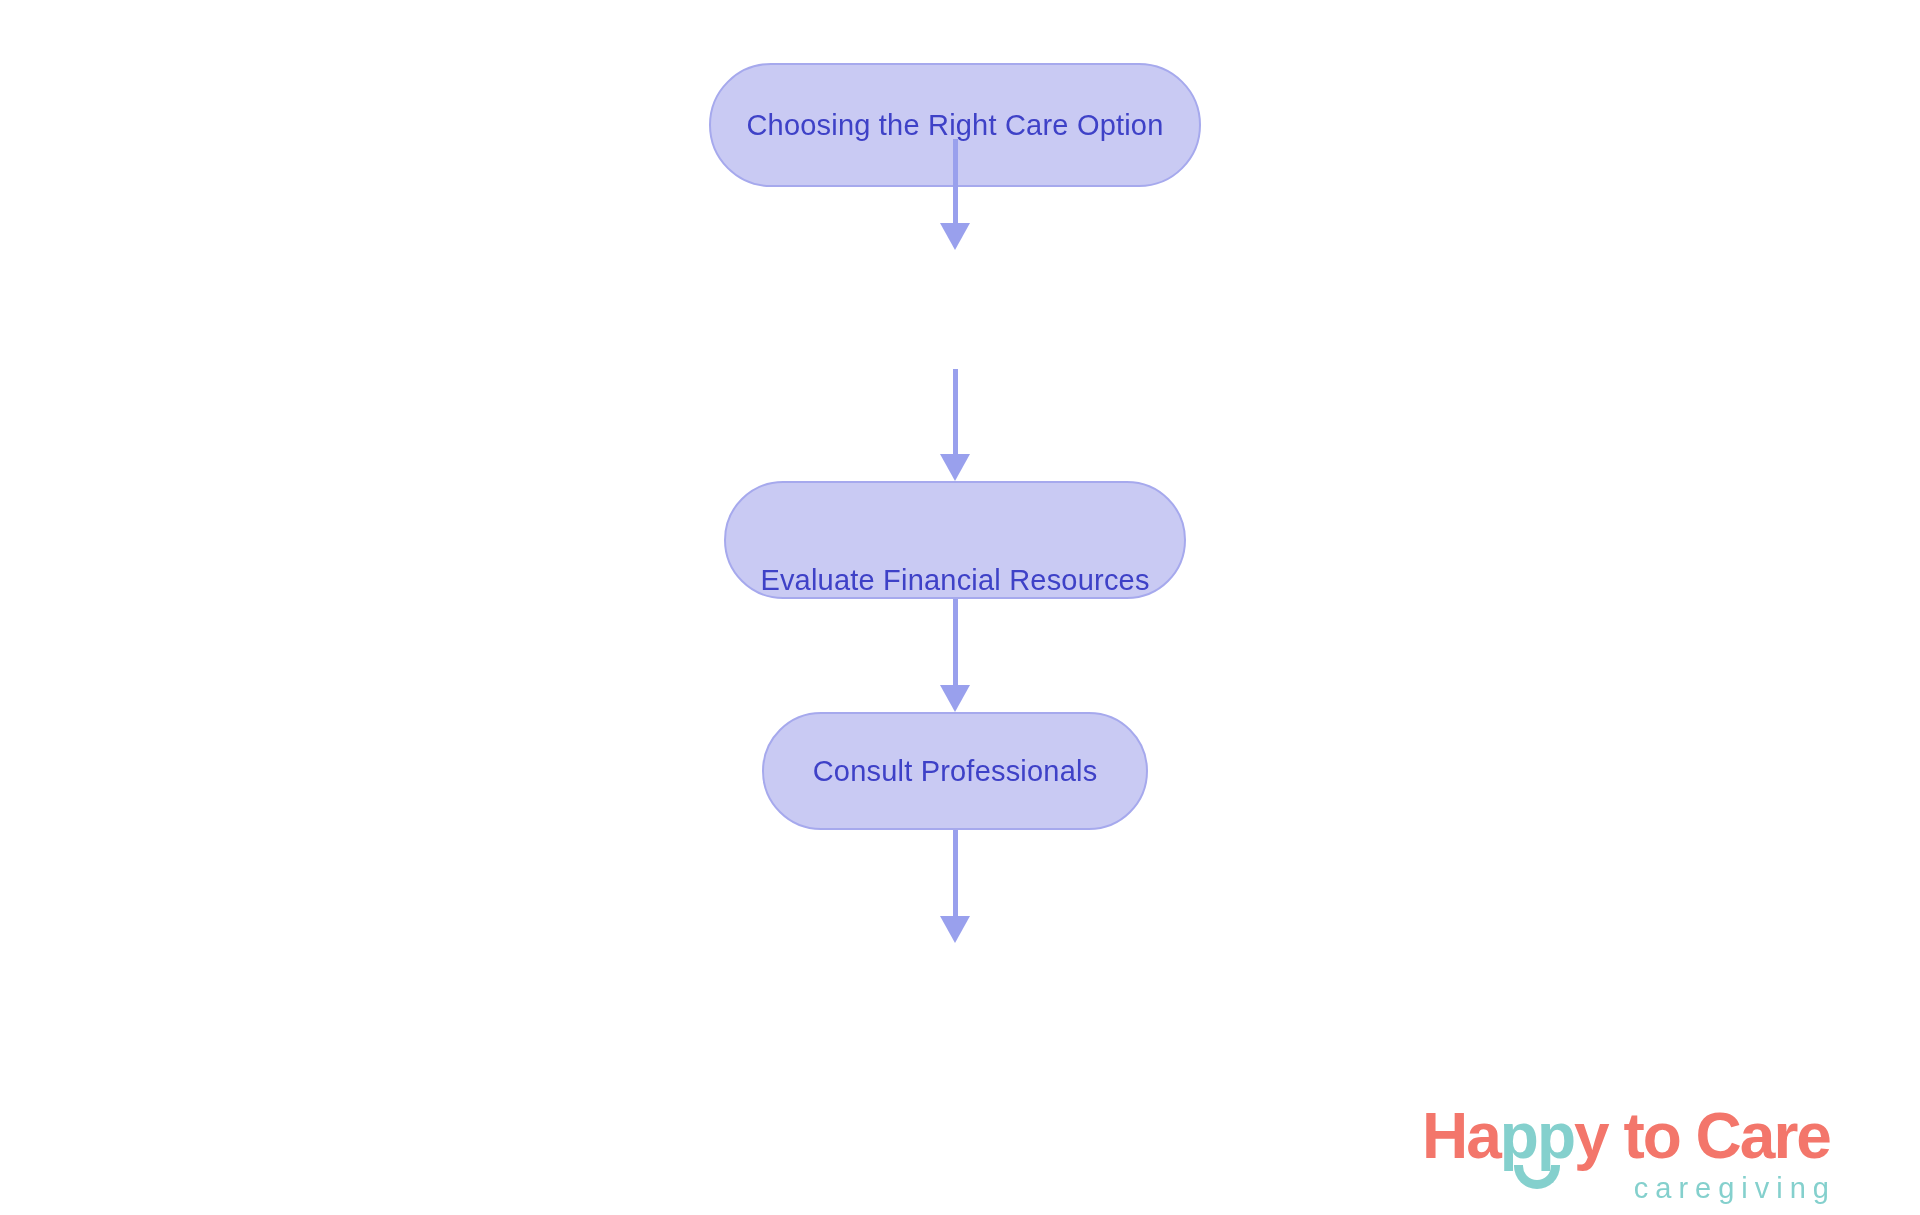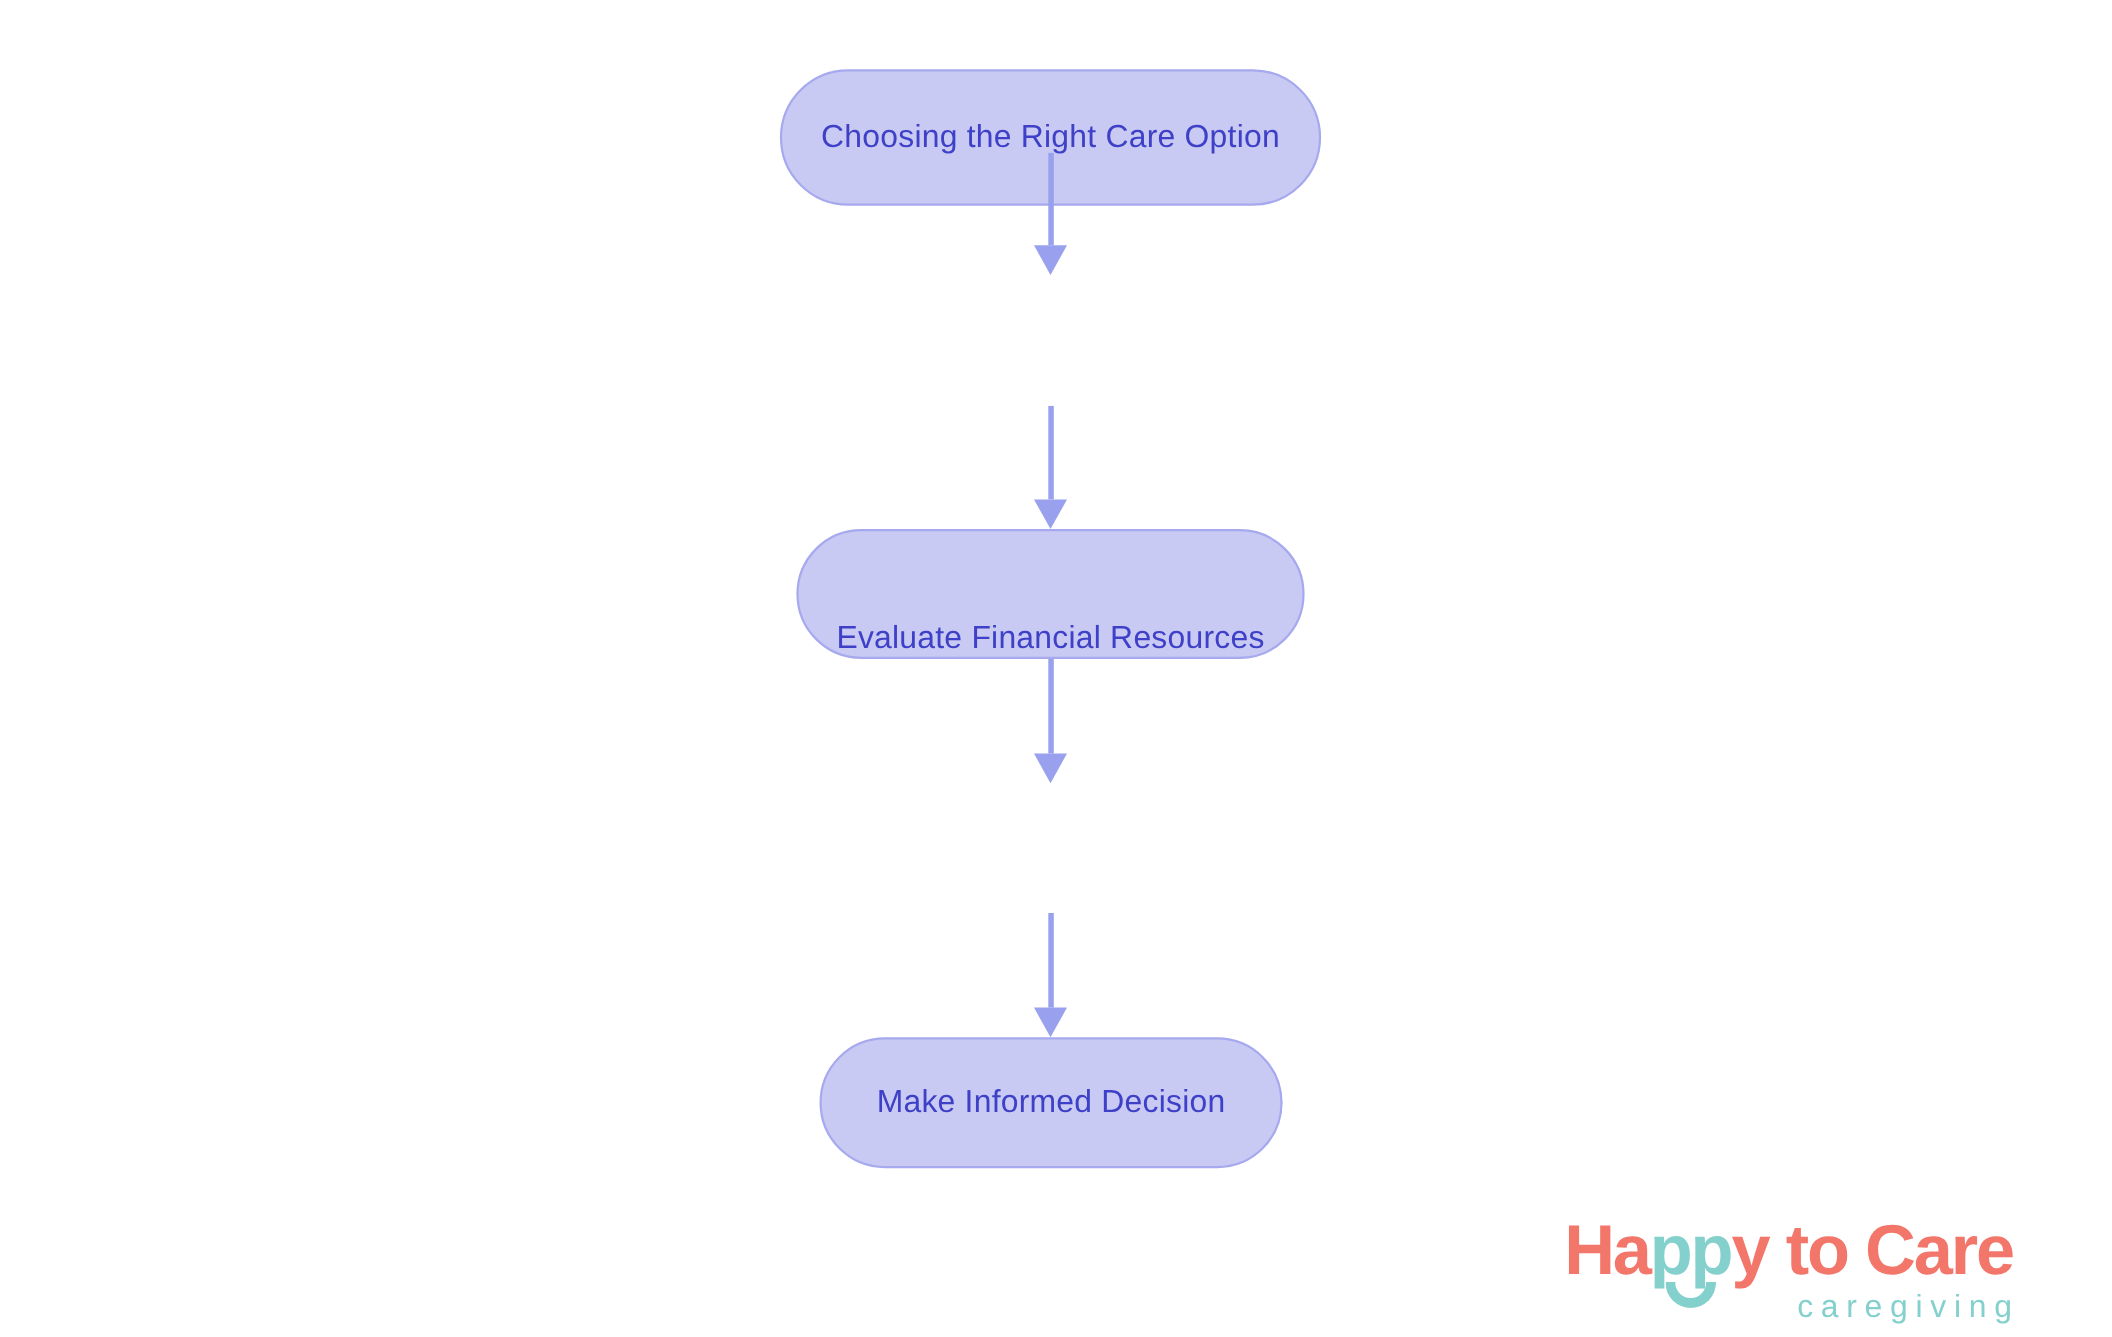--- a/index.html
+++ b/index.html
@@ -119,29 +119,29 @@
 
   <div class="flow-node node-3">
     <span>Evaluate Financial Resources</span>
   </div>
 
   <div class="arrow arrow-3">
     <div class="shaft"></div>
     <div class="head"></div>
   </div>
 
+  <div class="flow-node node-4">
+    <span>Consult Professionals</span>
+  </div>
 
   <div class="arrow arrow-4">
     <div class="shaft"></div>
     <div class="head"></div>
   </div>
 
-  <div class="flow-node node-5">
-    <span>Make Informed Decision</span>
-  </div>
 
   <div class="logo">
     <div class="logo-main">
       <span>Ha</span><span class="teal pp-wrap"><span>pp</span><span class="smile-icon"></span></span><span>y to Care</span>
     </div>
     <div class="logo-tagline">caregiving</div>
   </div>
 
 </div>
 

